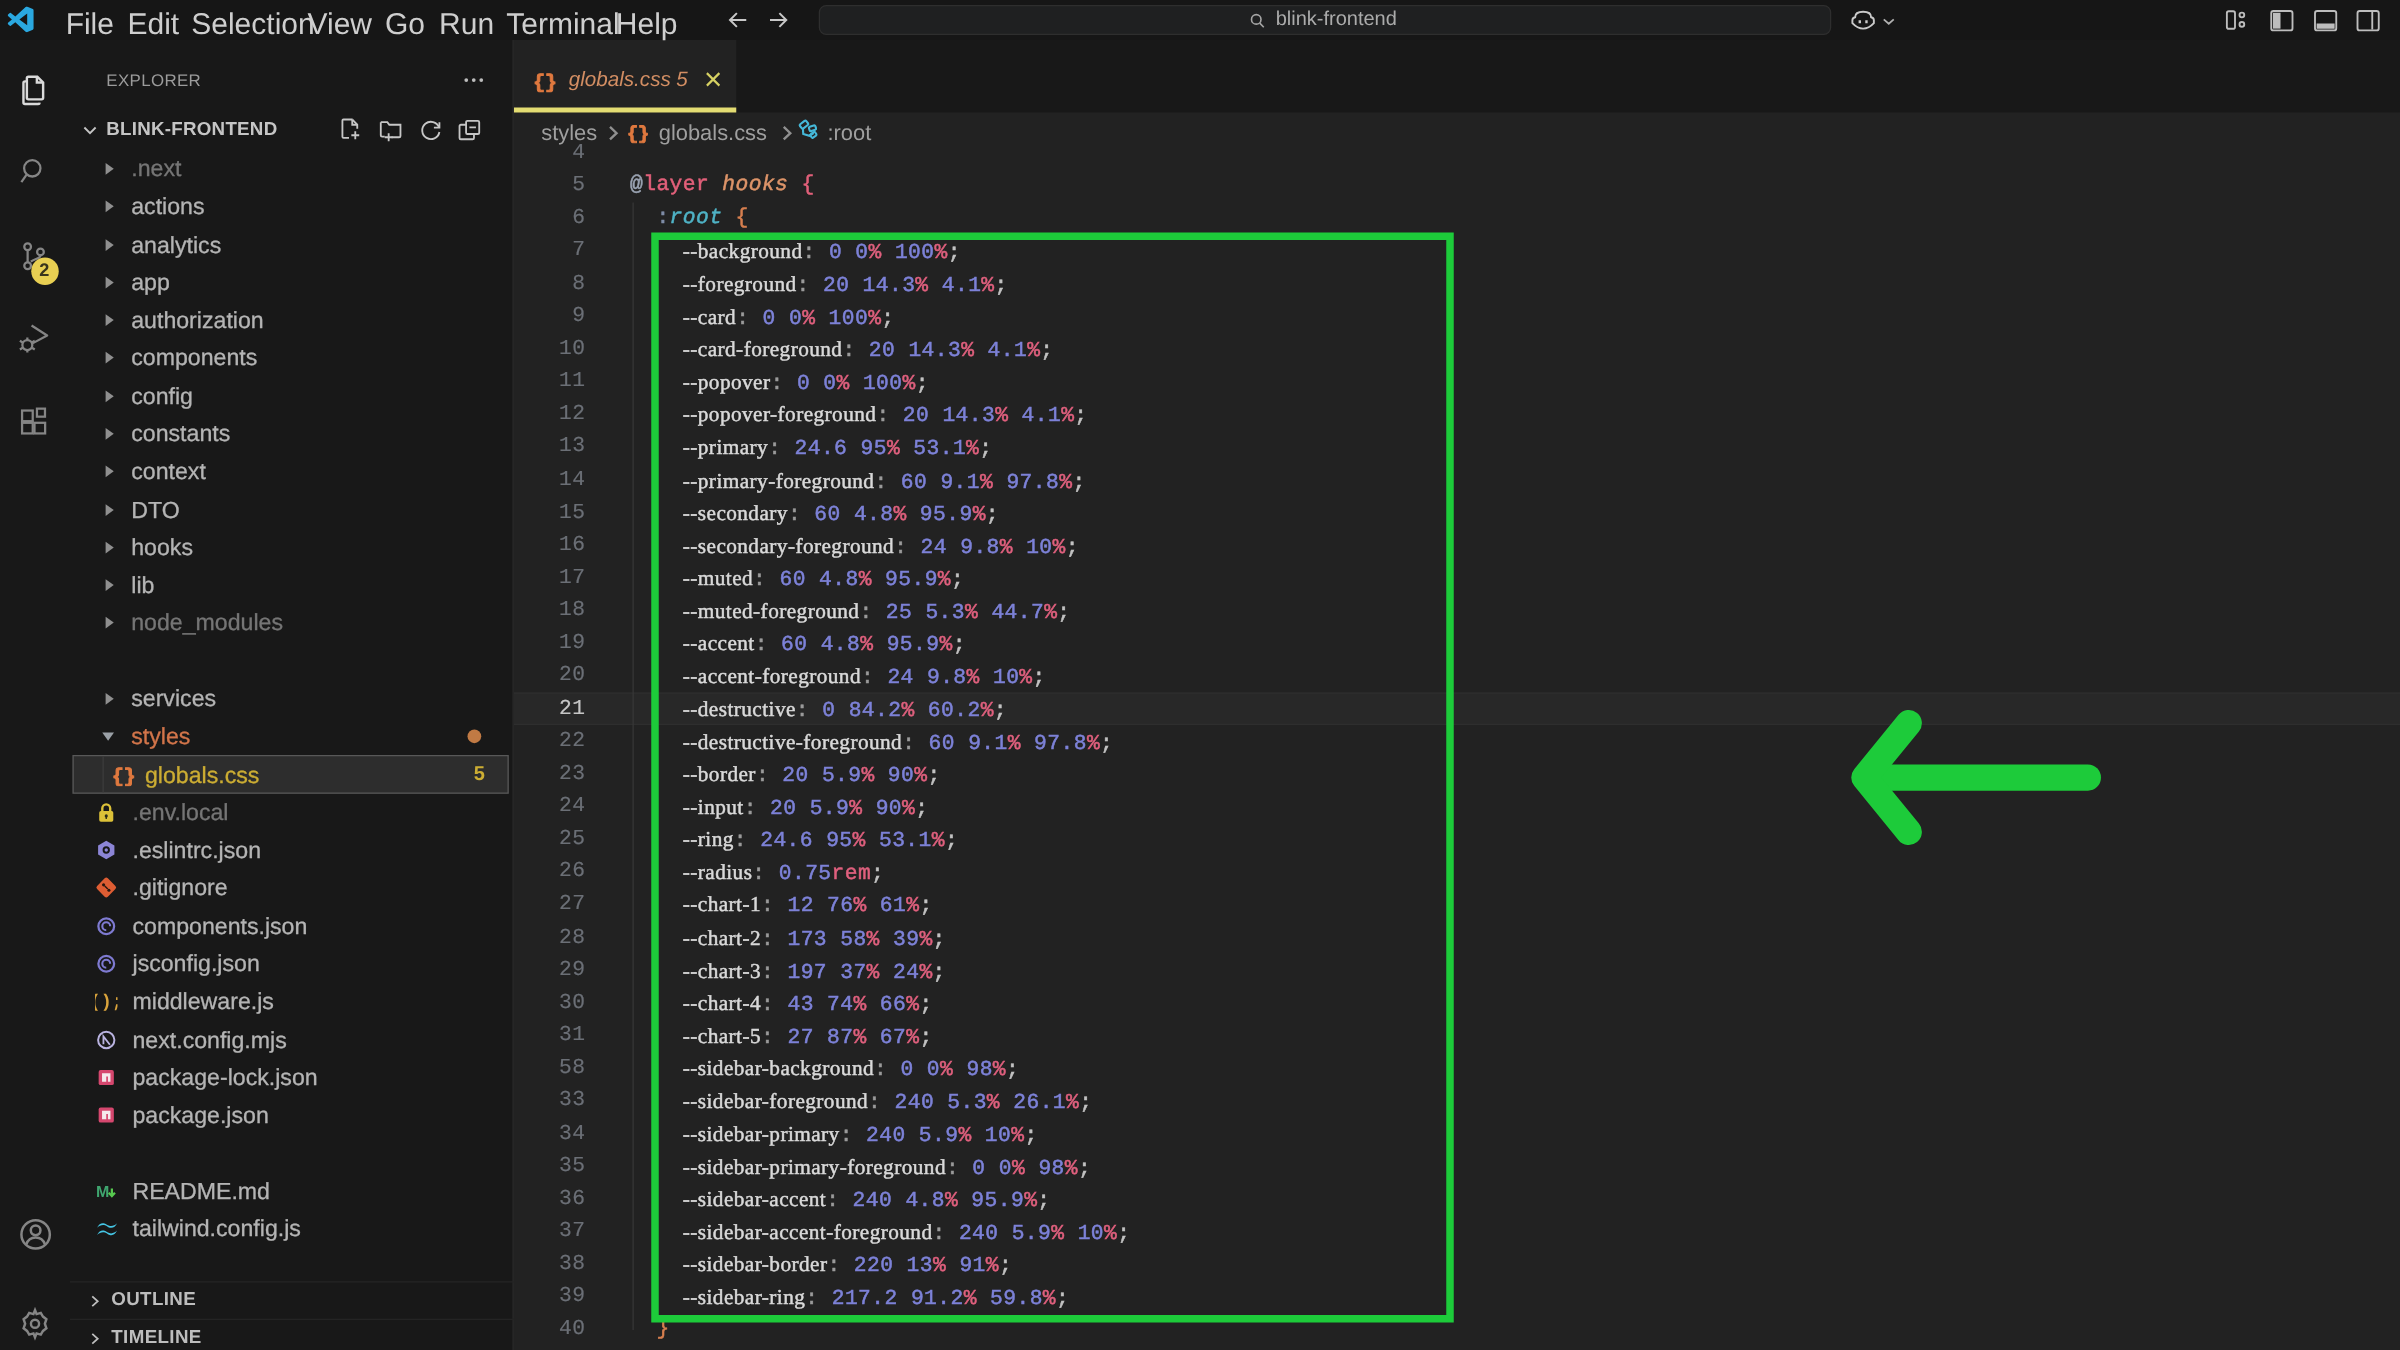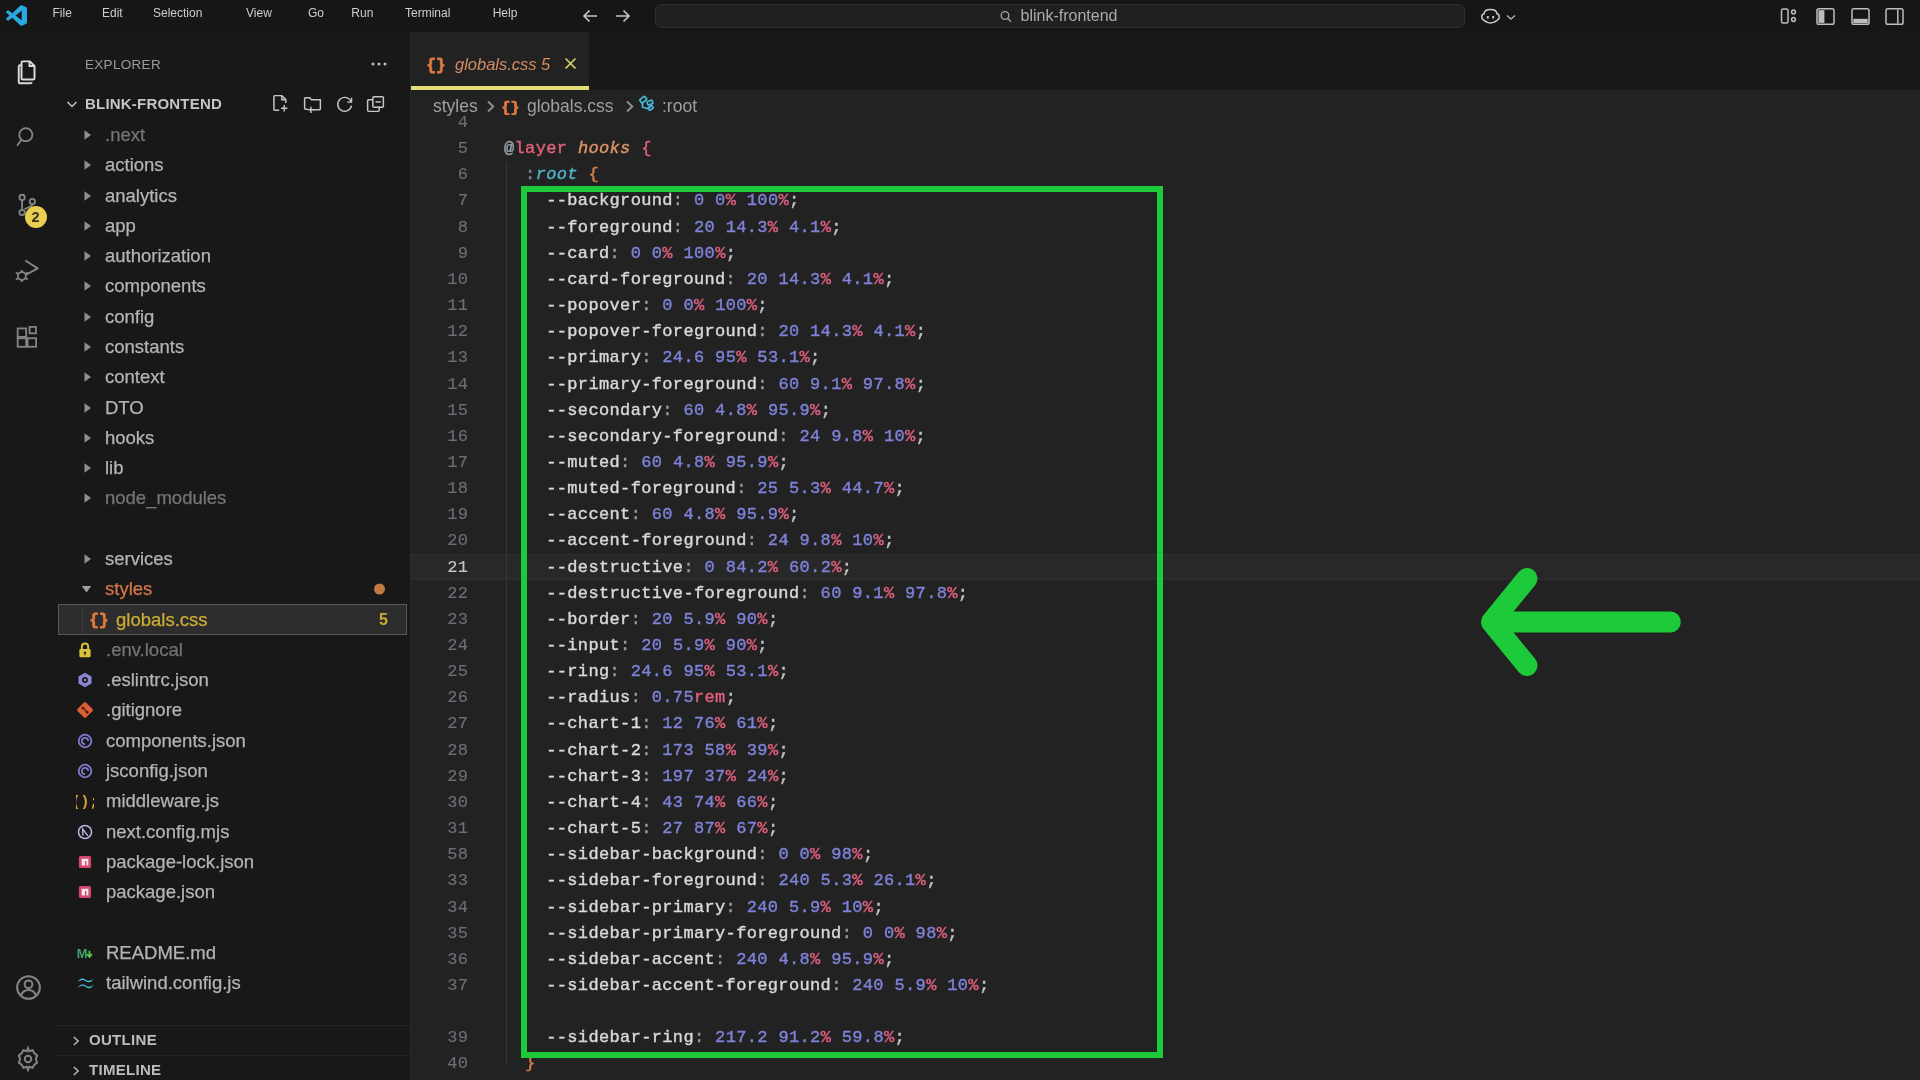--- a/index.html
+++ b/index.html
@@ -3,21 +3,21 @@
 <style>
 * { margin:0; padding:0; box-sizing:border-box; }
 html,body { width:1920px; height:1080px; overflow:hidden; background:#222222;
   font-family:"Liberation Sans", sans-serif; }
 #app { position:relative; width:1920px; height:1080px; }
 i { font-style:normal; }
 
 
 #titlebar { position:absolute; left:0; top:0; width:1920px; height:32px; background:#161616; z-index:30; }
 #logo { position:absolute; left:6px; top:5px; }
-.mi { position:absolute; top:6px; font-size:12px; color:#cecece; }
+.mi { position:absolute; top:6px; font-size:24px; color:#cecece; }
 .navarrow { position:absolute; top:4px; }
 #searchbox { position:absolute; left:655px; top:4px; width:810px; height:24px;
   background:#1f2021; border:1px solid #2e2e2e; border-radius:6px;
   color:#ababab; font-size:16px; text-align:center; line-height:22px; text-indent:18px; }
 .ricon { position:absolute; top:5px; }
 
 
 #actbar { position:absolute; left:0; top:32px; width:56px; height:1048px; background:#181818; z-index:20; }
 .aicon { position:absolute; left:13px; }
 .scmbadge { position:absolute; left:24.5px; top:174px; width:22px; height:22px; border-radius:50%;
@@ -61,21 +61,21 @@
 #codeinner { position:absolute; left:0; top:-4.5px; width:1509px; height:1000px; }
 .crow { position:absolute; left:0; width:1509px; height:26.15px; font-family:"Liberation Mono", monospace;
   font-size:17px; letter-spacing:0.35px; white-space:pre; -webkit-text-stroke:0.4px currentColor; }
 .crow .ln { position:absolute; left:0; top:3.5px; width:57.3px; text-align:right; color:#6b6f76; }
 .crow .ct { position:absolute; left:93px; top:3.5px; }
 .ln.act { color:#c6c6c6; }
 .crow .ln { -webkit-text-stroke:0.15px currentColor; }
 #curline { position:absolute; left:0; top:444.55px; width:1509px; height:26.15px; background:#282828;
   border-top:1px solid #2e2e2e; border-bottom:1px solid #2e2e2e; }
 #indguide { position:absolute; left:94.5px; top:52.5px; width:1px; height:902px; background:#373737; }
-.p { color:#d9d9d9; } .c { color:#9a9a9a; } .n { color:#7d82d8; }
+.p { color:#d9d9d9;font-family:Liberation Serif, serif; } .c { color:#9a9a9a; } .n { color:#7d82d8; }
 .u { color:#e0607e; } .s { color:#c2c2c2; }
 .at { color:#9aa3b2; } .kw { color:#e2607a; } .base { color:#dd9469; font-style:italic; }
 .rc { color:#7e8ca6; } .root { color:#4fb3c6; font-style:italic; }
 .b1 { color:#e2607a; } .b2 { color:#d77f4f; }
 
 #greenrect { position:absolute; left:109.5px; top:153.5px; width:642.5px; height:872px;
   border:6px solid #1dcb3a; z-index:5; }
 #greenarrow { position:absolute; left:1067px; top:533px; z-index:6; }
 </style></head>
 <body>
@@ -462,20 +462,21 @@
 <div class="crow" style="top:627.60px"><span class="ln">28</span><span class="ct"><i class="sp">    </i><i class="p">--chart-2</i><i class="c">:</i> <i class="n">173</i> <i class="n">58</i><i class="u">%</i> <i class="n">39</i><i class="u">%</i><i class="s">;</i></span></div>
 <div class="crow" style="top:653.75px"><span class="ln">29</span><span class="ct"><i class="sp">    </i><i class="p">--chart-3</i><i class="c">:</i> <i class="n">197</i> <i class="n">37</i><i class="u">%</i> <i class="n">24</i><i class="u">%</i><i class="s">;</i></span></div>
 <div class="crow" style="top:679.90px"><span class="ln">30</span><span class="ct"><i class="sp">    </i><i class="p">--chart-4</i><i class="c">:</i> <i class="n">43</i> <i class="n">74</i><i class="u">%</i> <i class="n">66</i><i class="u">%</i><i class="s">;</i></span></div>
 <div class="crow" style="top:706.05px"><span class="ln">31</span><span class="ct"><i class="sp">    </i><i class="p">--chart-5</i><i class="c">:</i> <i class="n">27</i> <i class="n">87</i><i class="u">%</i> <i class="n">67</i><i class="u">%</i><i class="s">;</i></span></div>
 <div class="crow" style="top:732.20px"><span class="ln">58</span><span class="ct"><i class="sp">    </i><i class="p">--sidebar-background</i><i class="c">:</i> <i class="n">0</i> <i class="n">0</i><i class="u">%</i> <i class="n">98</i><i class="u">%</i><i class="s">;</i></span></div>
 <div class="crow" style="top:758.35px"><span class="ln">33</span><span class="ct"><i class="sp">    </i><i class="p">--sidebar-foreground</i><i class="c">:</i> <i class="n">240</i> <i class="n">5.3</i><i class="u">%</i> <i class="n">26.1</i><i class="u">%</i><i class="s">;</i></span></div>
 <div class="crow" style="top:784.50px"><span class="ln">34</span><span class="ct"><i class="sp">    </i><i class="p">--sidebar-primary</i><i class="c">:</i> <i class="n">240</i> <i class="n">5.9</i><i class="u">%</i> <i class="n">10</i><i class="u">%</i><i class="s">;</i></span></div>
 <div class="crow" style="top:810.65px"><span class="ln">35</span><span class="ct"><i class="sp">    </i><i class="p">--sidebar-primary-foreground</i><i class="c">:</i> <i class="n">0</i> <i class="n">0</i><i class="u">%</i> <i class="n">98</i><i class="u">%</i><i class="s">;</i></span></div>
 <div class="crow" style="top:836.80px"><span class="ln">36</span><span class="ct"><i class="sp">    </i><i class="p">--sidebar-accent</i><i class="c">:</i> <i class="n">240</i> <i class="n">4.8</i><i class="u">%</i> <i class="n">95.9</i><i class="u">%</i><i class="s">;</i></span></div>
 <div class="crow" style="top:862.95px"><span class="ln">37</span><span class="ct"><i class="sp">    </i><i class="p">--sidebar-accent-foreground</i><i class="c">:</i> <i class="n">240</i> <i class="n">5.9</i><i class="u">%</i> <i class="n">10</i><i class="u">%</i><i class="s">;</i></span></div>
+<div class="crow" style="top:889.10px"><span class="ln">38</span><span class="ct"><i class="sp">    </i><i class="p">--sidebar-border</i><i class="c">:</i> <i class="n">220</i> <i class="n">13</i><i class="u">%</i> <i class="n">91</i><i class="u">%</i><i class="s">;</i></span></div>
 <div class="crow" style="top:915.25px"><span class="ln">39</span><span class="ct"><i class="sp">    </i><i class="p">--sidebar-ring</i><i class="c">:</i> <i class="n">217.2</i> <i class="n">91.2</i><i class="u">%</i> <i class="n">59.8</i><i class="u">%</i><i class="s">;</i></span></div>
 <div class="crow" style="top:941.40px"><span class="ln">40</span><span class="ct"><i class="sp">  </i><i class="b2">}</i></span></div>
     </div>
   </div>
   <div id="greenrect"></div>
   <svg id="greenarrow" width="210" height="115" viewBox="0 0 210 115" fill="none" stroke="#1dcb3a" stroke-width="21" stroke-linecap="round" stroke-linejoin="round">
     <path d="M192.3 57H15"></path>
         <path d="M49 13.5 13.5 57 49 100.5"></path>
   </svg>
 </div>

